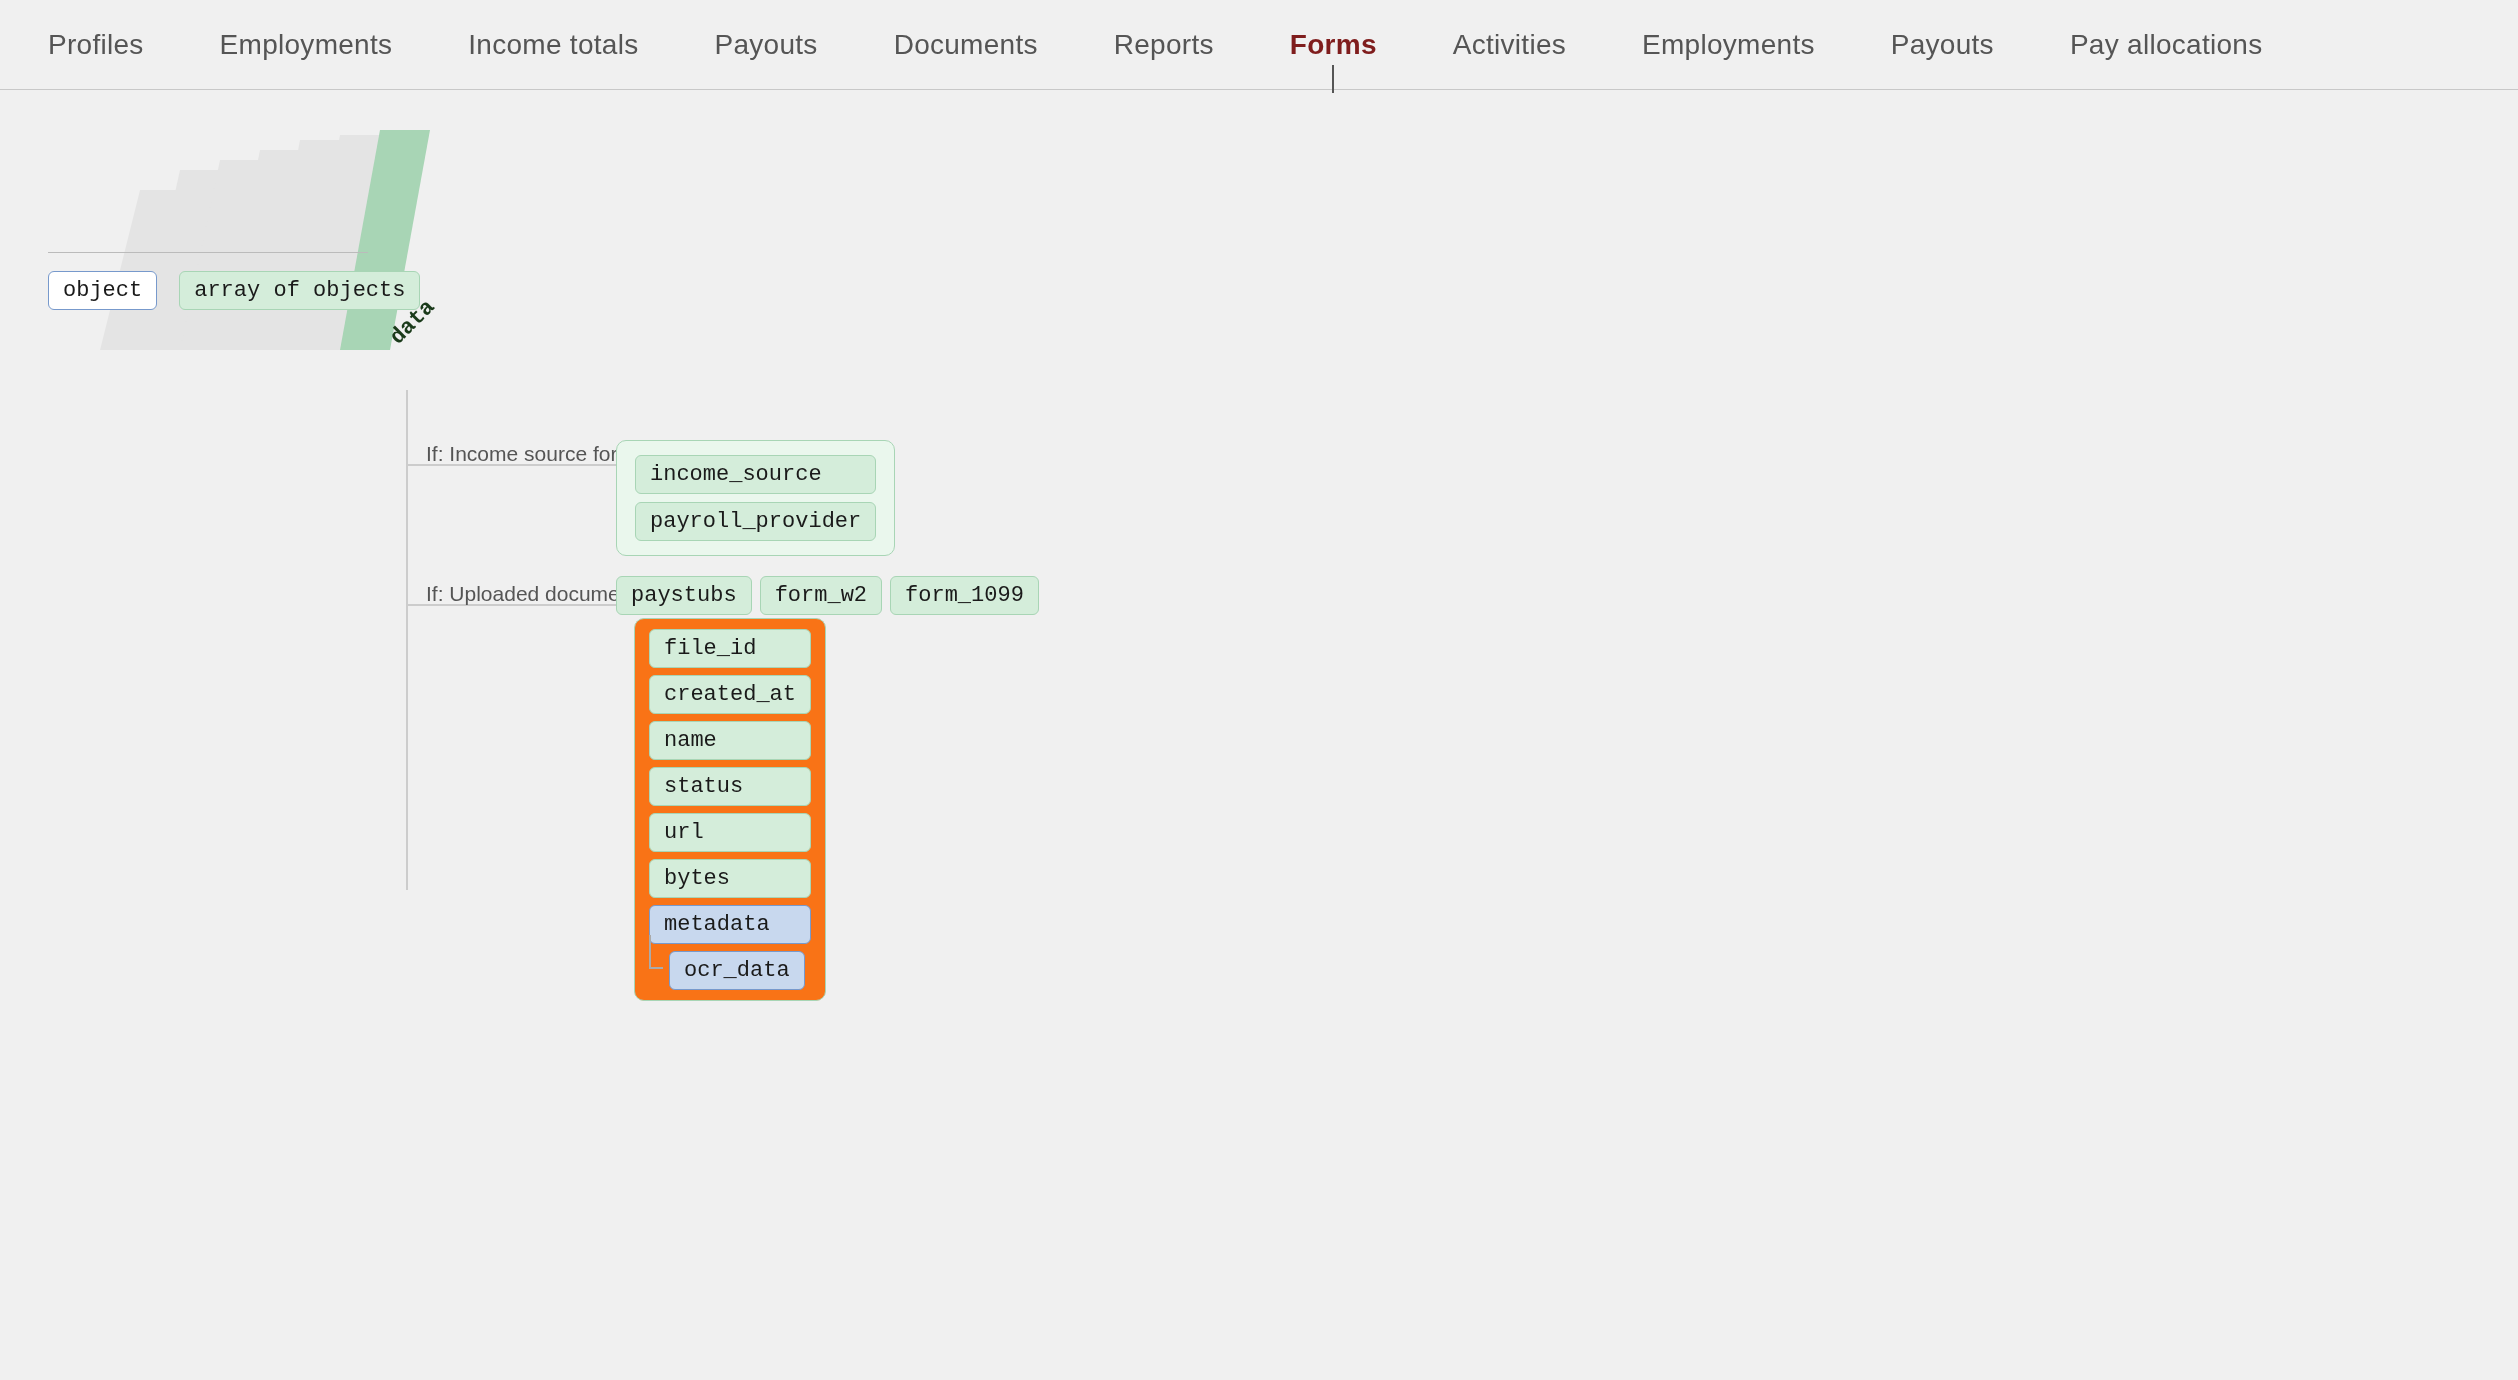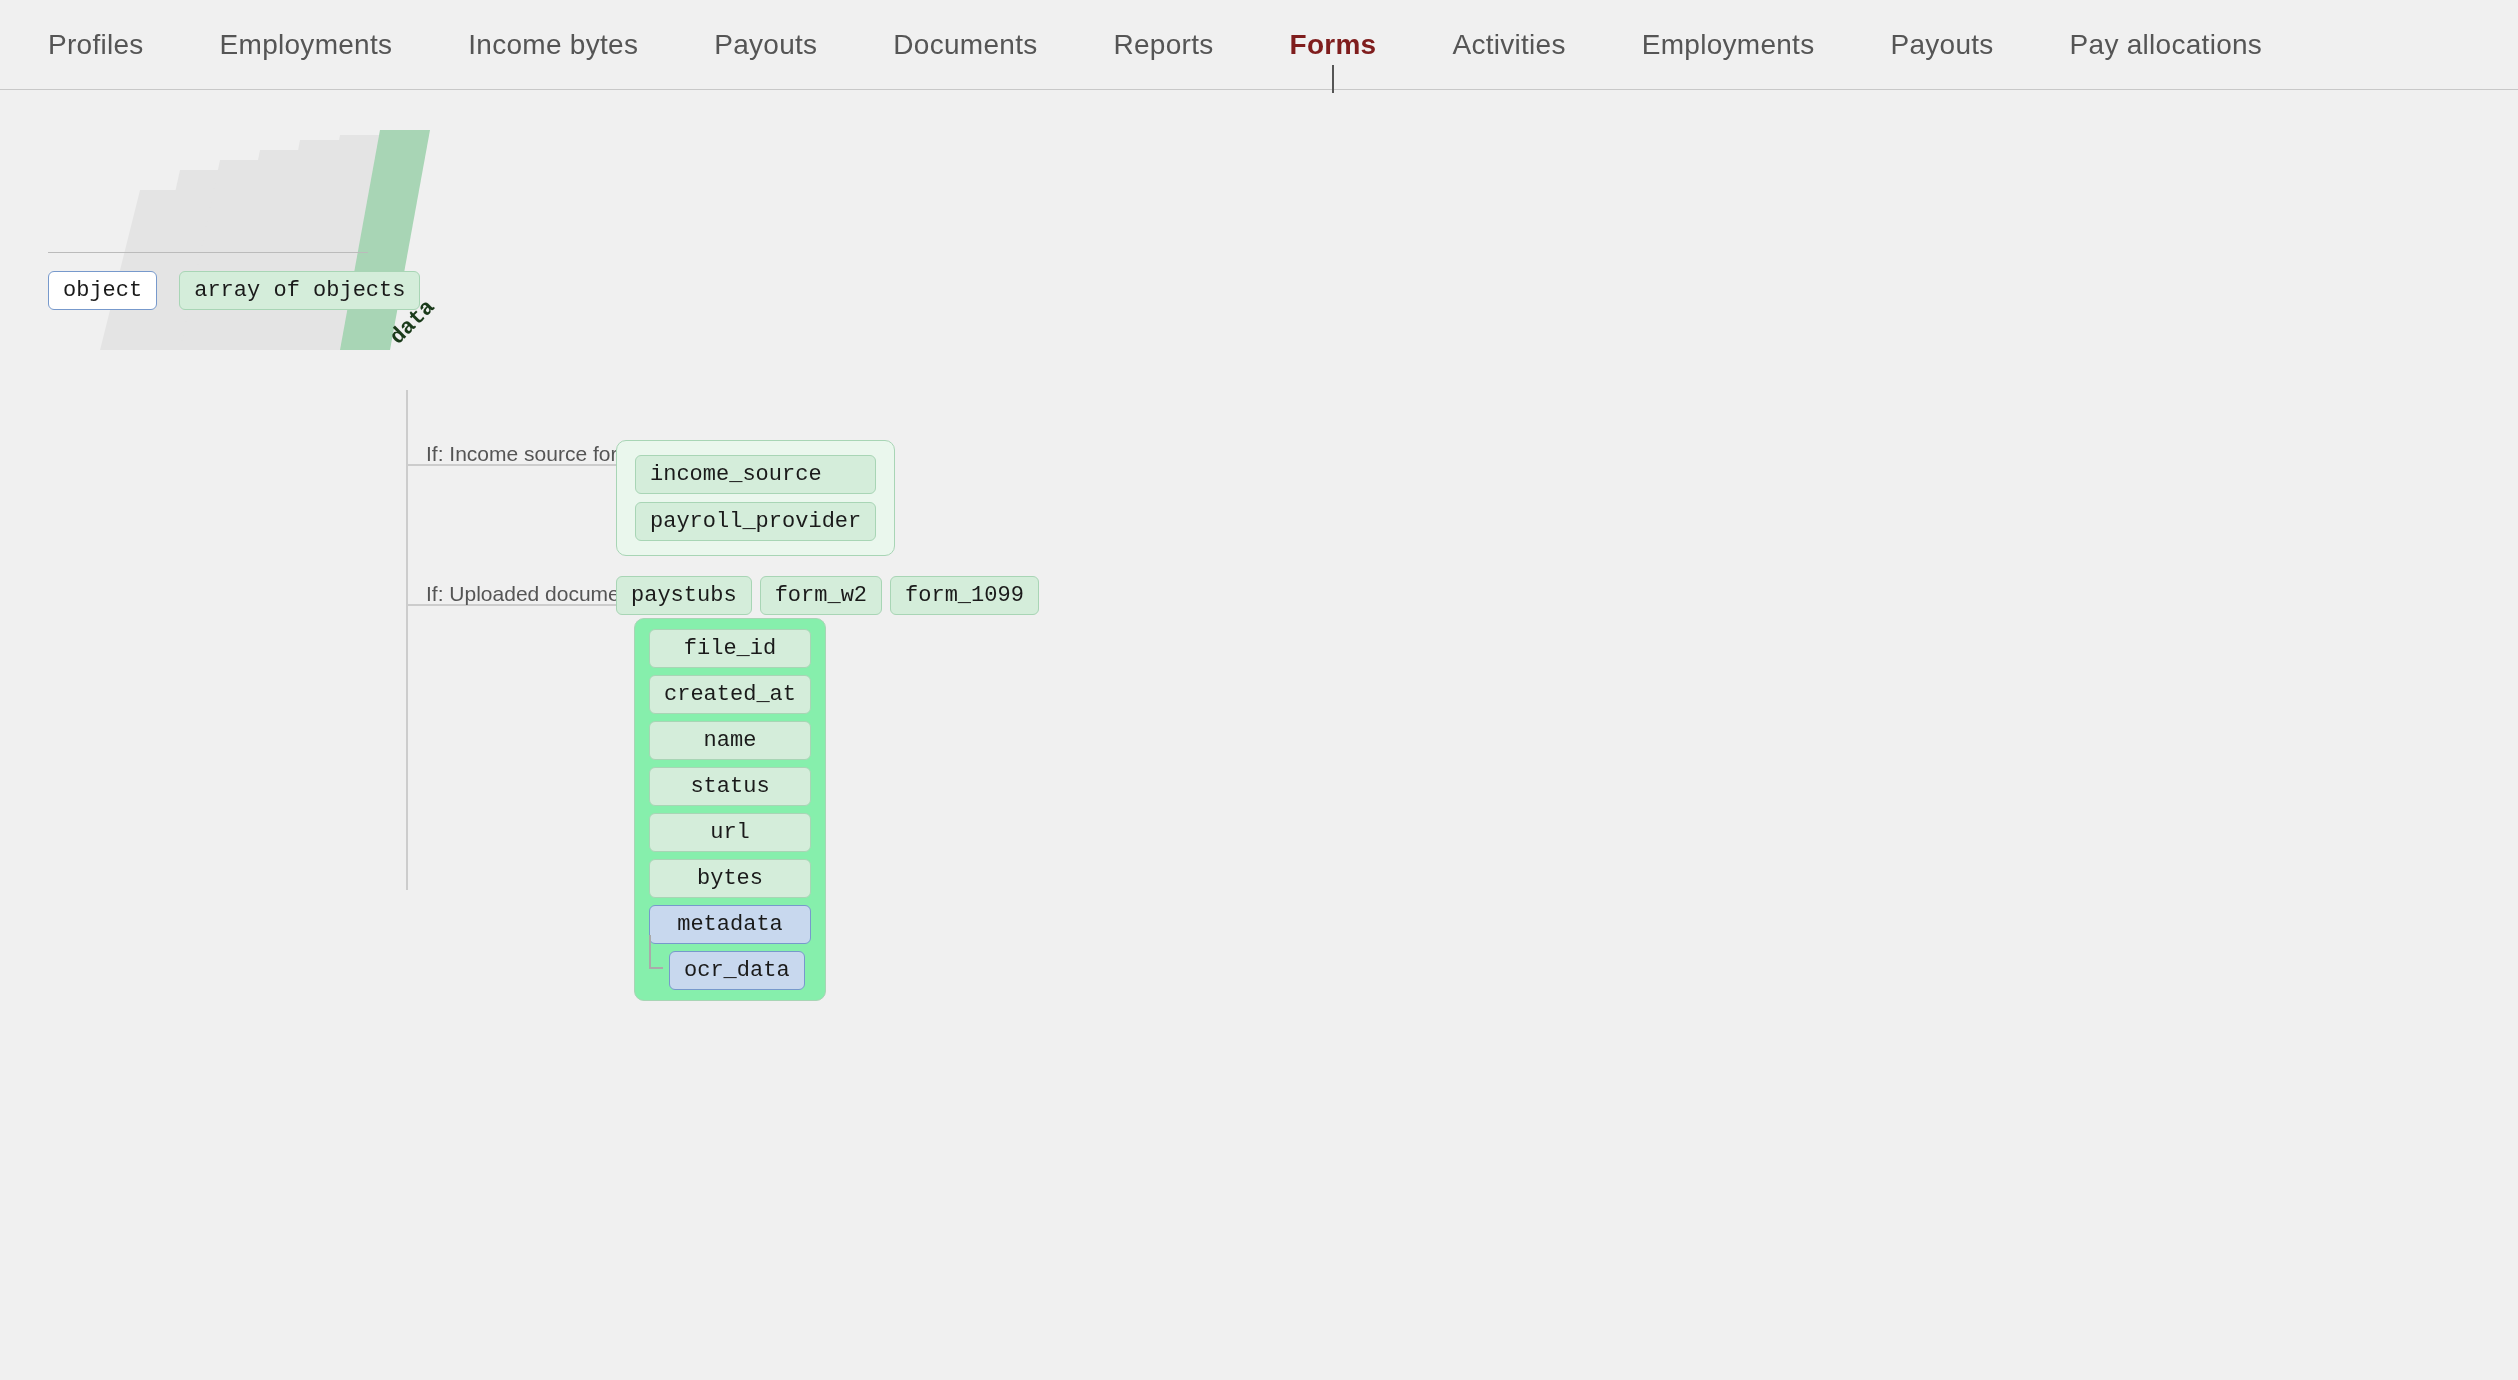--- a/index.html
+++ b/index.html
@@ -83,35 +83,34 @@
       background: #eaf7ed;
       padding: 14px 18px;
       display: inline-flex;
       flex-direction: column;
       gap: 8px;
     }
 
     .group-box-inner {
       border: 1.5px solid #a8d5b5;
       border-radius: 10px;
-      background: #86efac;
+      background: #f97316;
       padding: 10px 14px;
       display: inline-flex;
       flex-direction: column;
       gap: 7px;
-      text-align: center;
     }
   </style>
 </head>
 <body>
 
 <nav>
   <a href="#">Profiles</a>
   <a href="#">Employments</a>
-  <a href="#">Income bytes</a>
+  <a href="#">Income totals</a>
   <a href="#">Payouts</a>
   <a href="#">Documents</a>
   <a href="#">Reports</a>
   <a href="#" class="active">Forms</a>
   <a href="#">Activities</a>
   <a href="#">Employments</a>
   <a href="#">Payouts</a>
   <a href="#">Pay allocations</a>
 </nav>
 

